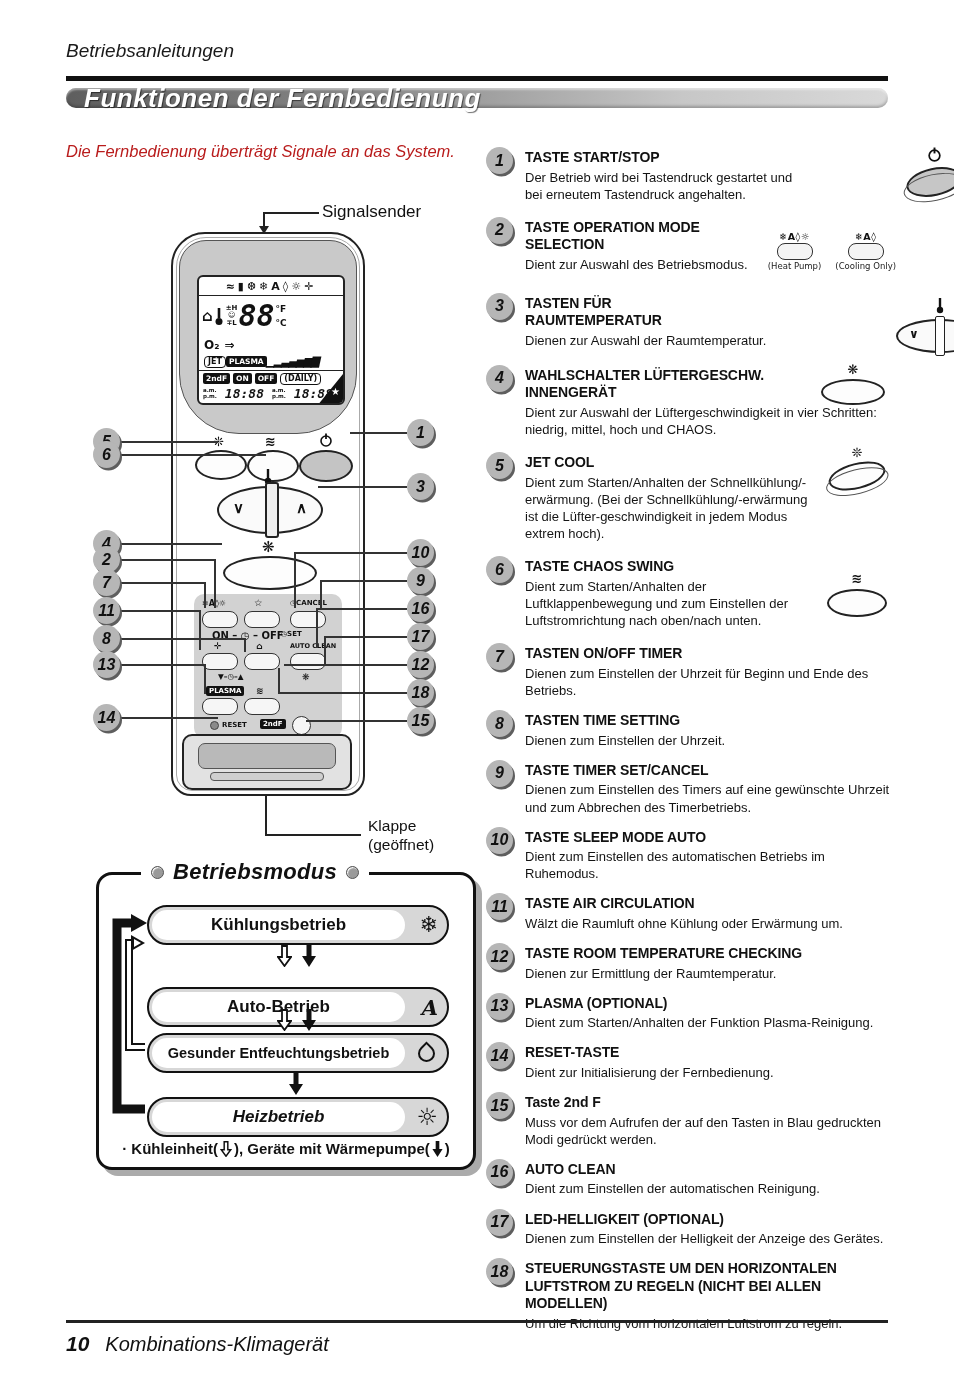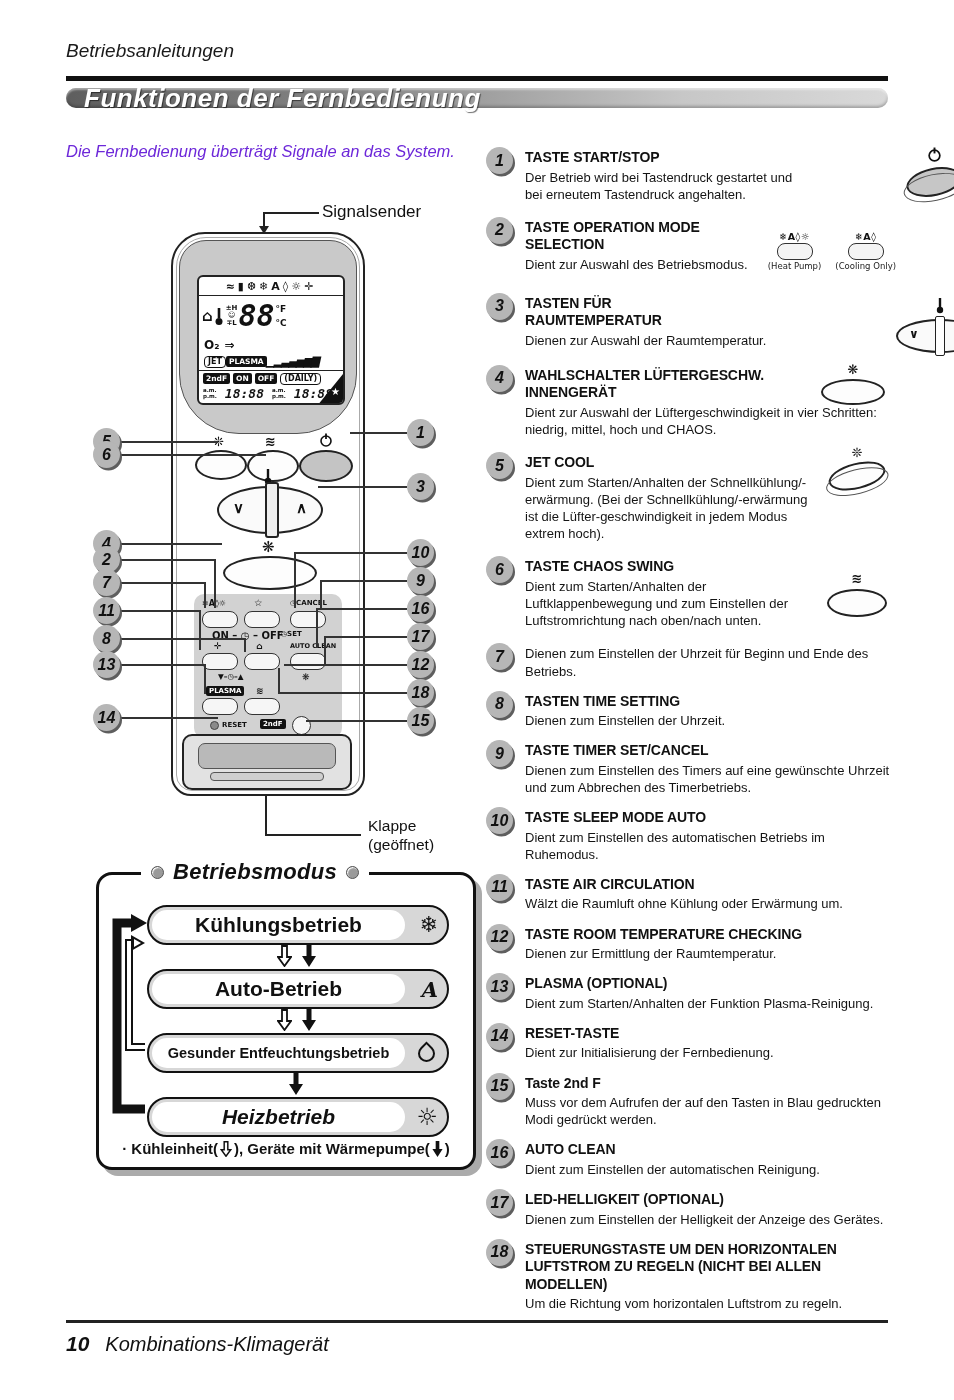--- a/index.html
+++ b/index.html
@@ -8,21 +8,21 @@
 
   
   .doc-label{position:absolute;left:66px;top:40px;font-style:italic;font-size:19px;color:#1a1a1a;}
   .header-rule{position:absolute;left:66px;top:76px;width:822px;height:5px;background:#111;}
   .title-bar{position:absolute;left:66px;top:88px;width:822px;height:20px;border-radius:18px;
              background:linear-gradient(90deg,#5e5e5e 0%,#8a8a8a 38%,#c7c7c7 75%,#d9d9d9 100%);
              box-shadow:inset 0 2px 2px rgba(255,255,255,.45), inset 0 -2px 3px rgba(0,0,0,.25);
              display:flex;align-items:center;}
   .title-bar .t{font-size:26px;font-weight:bold;font-style:italic;color:#fff;padding-left:18px;
                 text-shadow:1px 1px 1px rgba(0,0,0,.55);letter-spacing:.5px;}
-  .intro{position:absolute;left:66px;top:142px;font-style:italic;font-size:16.5px;color:#6d28d9;}
+  .intro{position:absolute;left:66px;top:142px;font-style:italic;font-size:16.5px;color:#b91c1c;}
 
   
   .leftcol{position:absolute;left:66px;top:170px;width:420px;height:1160px;}
 
   .sig-label{position:absolute;left:256px;top:32px;font-size:17px;}
   .sig-h{position:absolute;left:197px;top:42px;width:56px;height:2px;background:#222;}
   .sig-v{position:absolute;left:197px;top:42px;width:2px;height:16px;background:#222;}
   .sig-a{position:absolute;left:192.5px;top:56px;width:0;height:0;
          border-left:5.5px solid transparent;border-right:5.5px solid transparent;border-top:8px solid #222;}
 
@@ -91,21 +91,21 @@
   .cvline{position:absolute;width:2px;background:#333;z-index:1;}
 
   
   .modebox{position:absolute;left:30px;top:702px;width:374px;height:292px;border:3px solid #111;border-radius:16px;
            background:#fff;box-shadow:6px 6px 0 #ababab;}
   .mb-head{position:absolute;left:42px;top:-16px;background:#fff;padding:0 10px;display:flex;align-items:center;gap:9px;}
   .mb-dot{width:11px;height:11px;border-radius:50%;background:#9a9a9a;border:1px solid #555;box-shadow:inset 1px 1px 1px #fff;}
   .mb-title{font-size:22px;font-weight:bold;font-style:italic;letter-spacing:.3px;}
   .pill{position:absolute;left:48px;width:298px;height:36px;border:2.5px solid #111;border-radius:20px;background:#d7d7d7;}
   .pill-in{position:absolute;left:3px;top:3px;bottom:3px;right:42px;background:#fff;border-radius:15px;
-           display:flex;align-items:center;justify-content:center;font-size:21px;font-weight:bold;}
+           display:flex;align-items:center;justify-content:center;font-size:17px;font-weight:bold;}
   .pill-ic{position:absolute;right:9px;top:50%;transform:translateY(-50%);font-size:22px;font-weight:bold;
            font-family:"DejaVu Sans",sans-serif;line-height:1;}
   .pill-ic.a{font-family:"DejaVu Serif",serif;font-weight:900;font-style:italic;font-size:21px;}
   .drop{position:absolute;right:12px;top:50%;margin-top:-8px;width:13px;height:13px;border:2.5px solid #111;
         border-radius:0 50% 50% 50%;transform:rotate(45deg);}
   .gap{position:absolute;left:48px;width:298px;display:flex;justify-content:center;gap:10px;}
   .mb-note{position:absolute;left:0;right:0;bottom:10px;text-align:center;font-size:15px;font-weight:bold;
            display:flex;align-items:center;justify-content:center;gap:2px;}
   .mb-loop{position:absolute;left:6px;top:30px;}
 
@@ -340,21 +340,21 @@
       </div>
       <div class="gap" style="top:70px;">
         <svg width="15" height="22" viewBox="0 0 15 22">
             <path d="M5 1 L10 1 L10 12 L14 12 L7.5 21 L1 12 L5 12 Z" fill="#fff" stroke="#111" stroke-width="1.8"></path>
           </svg>
         <svg width="14" height="22" viewBox="0 0 14 22">
             <path d="M4.5 0 L9.5 0 L9.5 11 L14 11 L7 22 L0 11 L4.5 11 Z" fill="#111"></path>
           </svg>
       </div>
 
-      <div class="pill" style="top:94px;">
+      <div class="pill" style="top:112px;">
         <div class="pill-in">Auto-Betrieb</div>
         <span class="pill-ic a">A</span>
       </div>
       <div class="gap" style="top:134px;">
         <svg width="15" height="22" viewBox="0 0 15 22">
             <path d="M5 1 L10 1 L10 12 L14 12 L7.5 21 L1 12 L5 12 Z" fill="#fff" stroke="#111" stroke-width="1.8"></path>
           </svg>
         <svg width="14" height="22" viewBox="0 0 14 22">
             <path d="M4.5 0 L9.5 0 L9.5 11 L14 11 L7 22 L0 11 L4.5 11 Z" fill="#111"></path>
           </svg>
@@ -481,20 +481,21 @@
         <div class="ic" style="right:2px;top:16px;width:66px;">
           <span class="g">≋</span>
           <div class="ov" style="width:56px;height:24px;"></div>
         </div>
       </div>
     </div>
 
     <div class="item">
       <div class="badge">7</div>
       <div class="item-main">
+        <div class="item-title">TASTEN ON/OFF TIMER</div>
         <div class="item-body">Dienen zum Einstellen der Uhrzeit für Beginn und Ende des Betriebs.</div>
       </div>
     </div>
 
     <div class="item">
       <div class="badge">8</div>
       <div class="item-main">
         <div class="item-title">TASTEN TIME SETTING</div>
         <div class="item-body">Dienen zum Einstellen der Uhrzeit.</div>
       </div>

